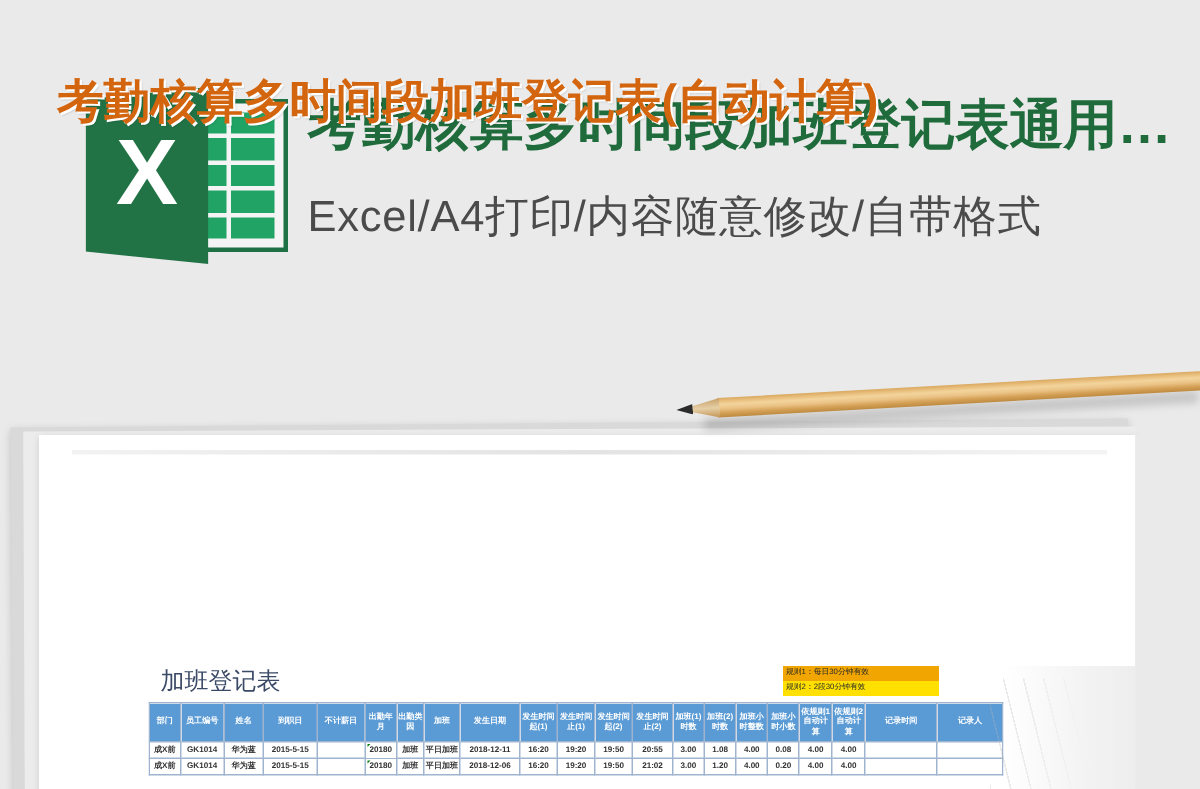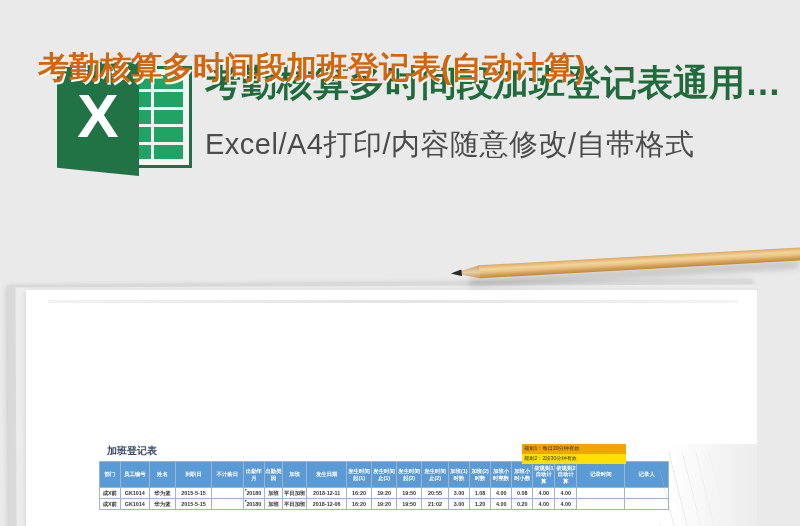--- a/index.html
+++ b/index.html
@@ -192,22 +192,22 @@
   }
 
   
   #sheet-preview {
     position: absolute;
     left: 99px; top: 444px;
     width: 570px; height: 82px;
     overflow: hidden;
   }
   #preview-caption {
-    font-size: 10px;
-    font-weight: bold;
+    font-size: 16px;
+    font-weight: normal;
     color: #3b4a66;
     margin: 0 0 3px 8px;
     font-family: "Liberation Serif", serif;
   }
   #rules-box {
     position: absolute;
     left: 423px; top: 0px;
     width: 104px;
   }
   .rule-line {

